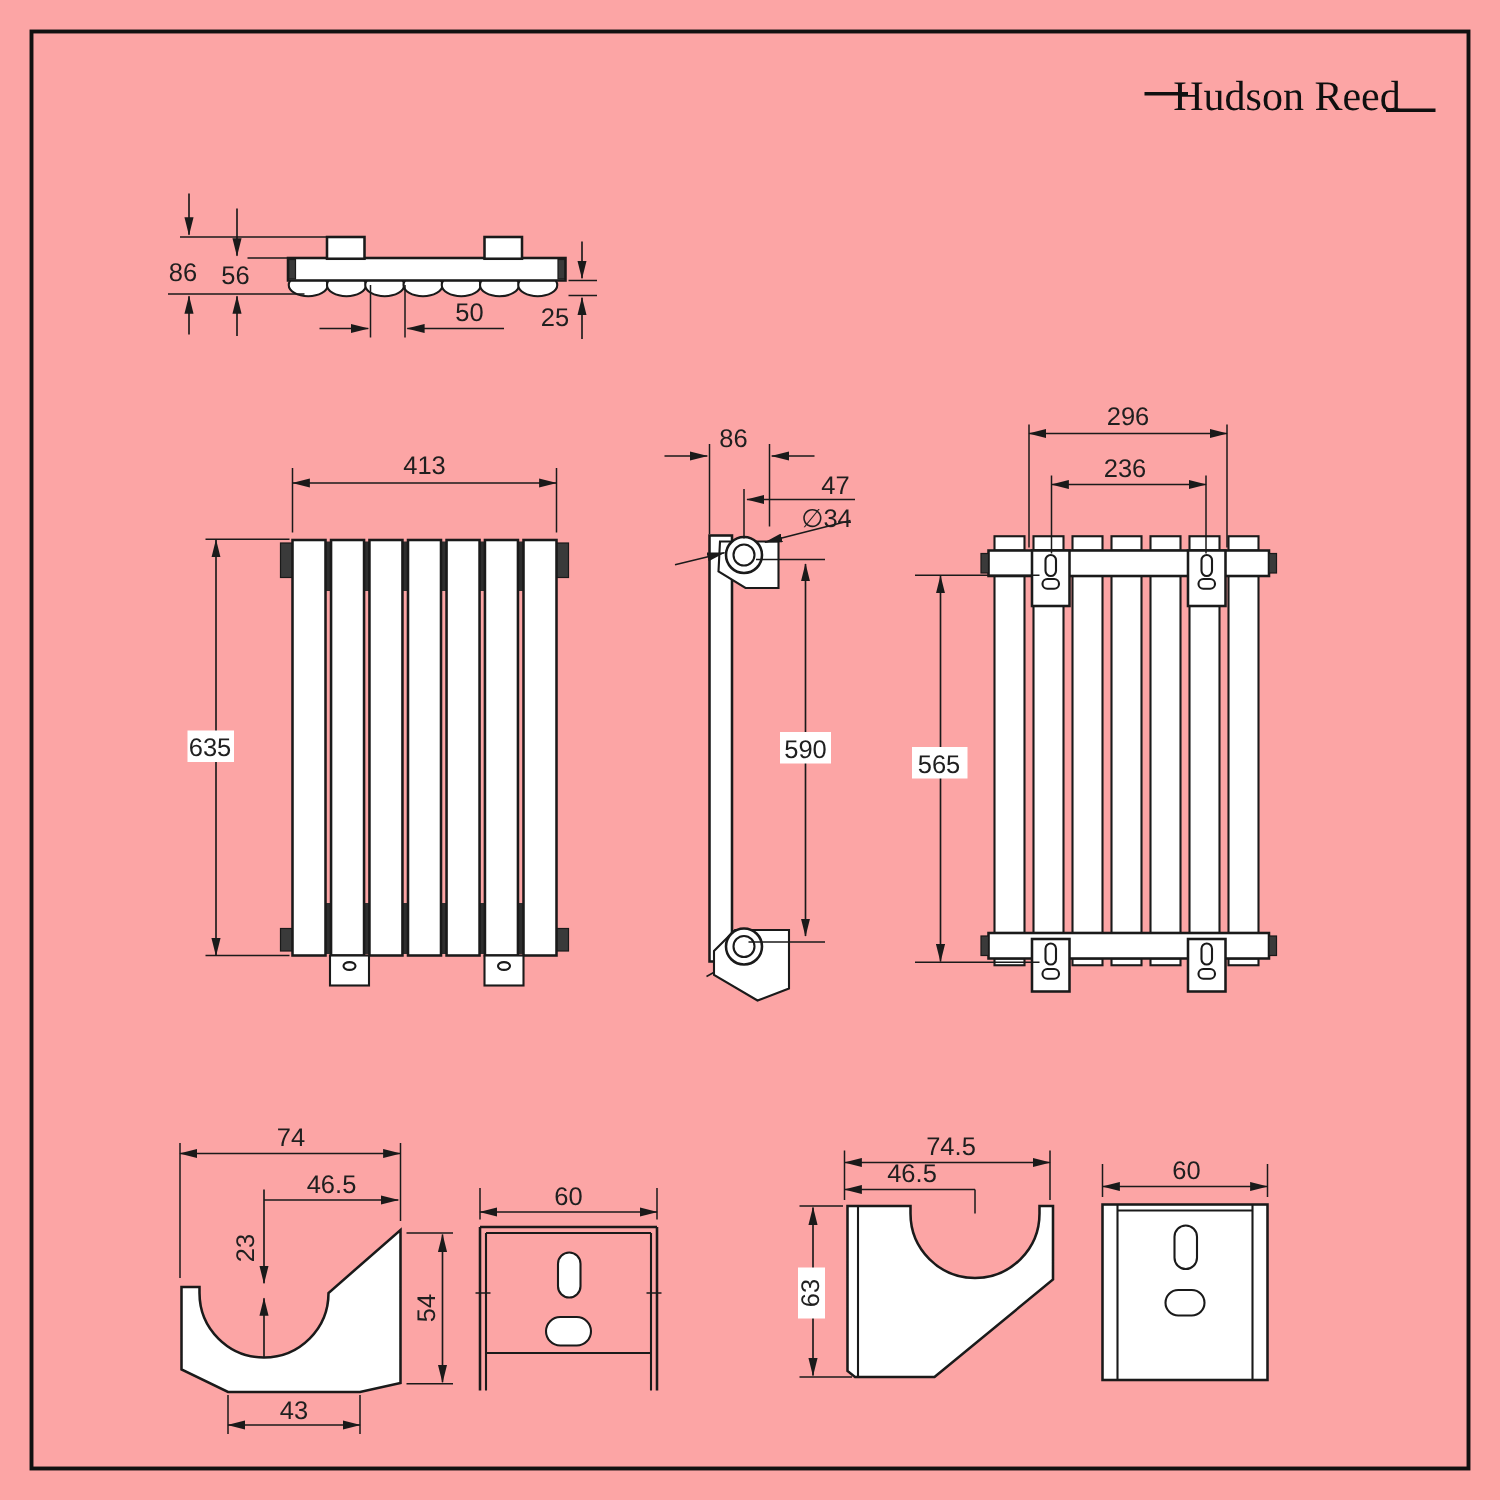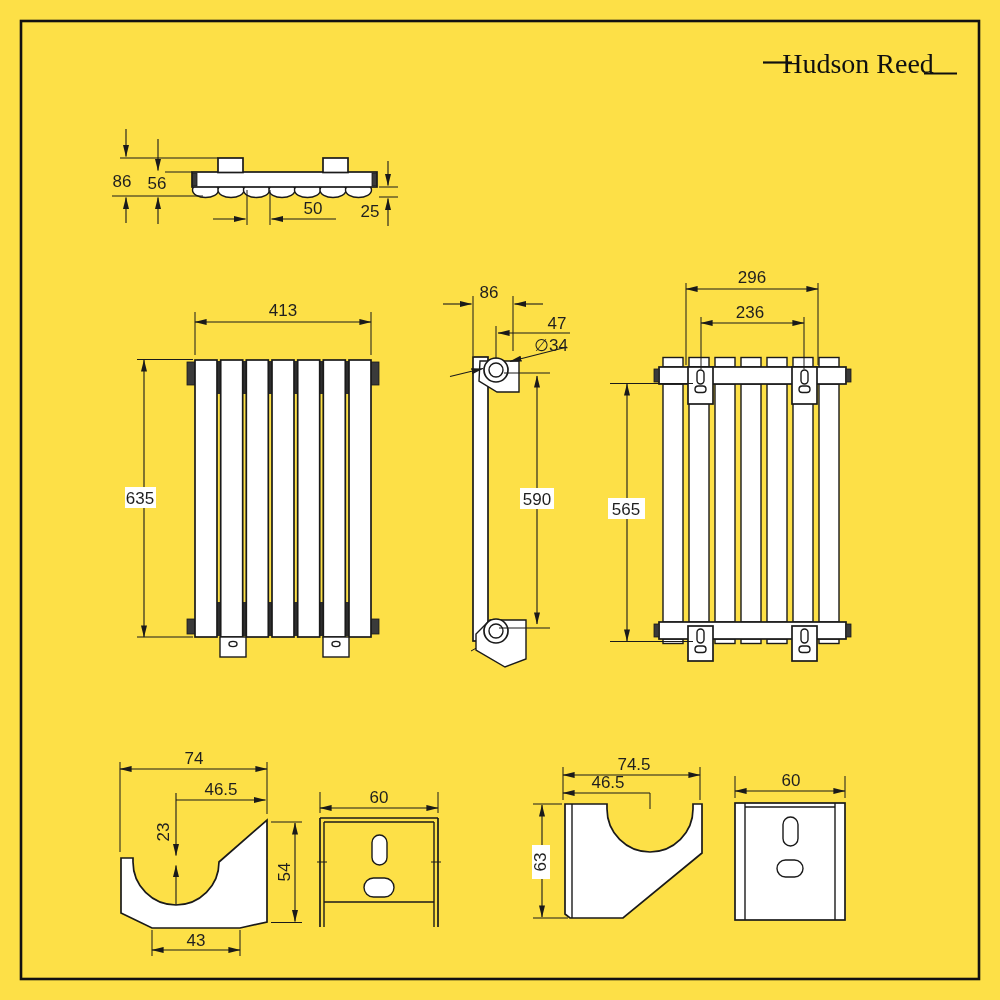--- a/index.html
+++ b/index.html
@@ -1,16 +1,16 @@
 <!DOCTYPE html>
 <html><head>
 <meta charset="utf-8">
 <style>
   html,body{margin:0;padding:0;background:#ffffff;width:1000px;height:1000px;}
-  .stage{position:relative;width:1000px;height:1000px;background:#fde047;}
+  .stage{position:relative;width:1000px;height:1000px;background:#fca5a5;}
   svg{display:block;}
   .obj{fill:#ffffff;stroke:#1a1a1a;stroke-width:1.7;stroke-linejoin:miter;}
   .objthin{fill:#ffffff;stroke:#1a1a1a;stroke-width:1.4;}
   .dark{fill:#3a3a3a;stroke:#1a1a1a;stroke-width:0.8;}
   .gapbar{fill:#2e2e2e;stroke:none;}
   .dim{stroke:#1a1a1a;stroke-width:1.1;fill:none;}
   .ext{stroke:#1a1a1a;stroke-width:1;fill:none;}
   .mask{fill:#ffffff;stroke:none;}
   text.dtx{font-family:"Liberation Sans","DejaVu Sans",sans-serif;font-size:17px;fill:#1f1f1f;}
   text.logo{font-family:"Liberation Serif","DejaVu Serif",serif;font-size:28px;fill:#101010;}

